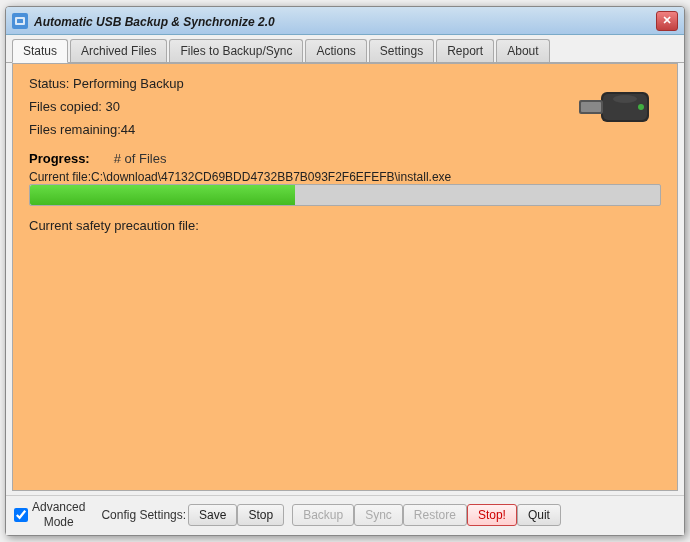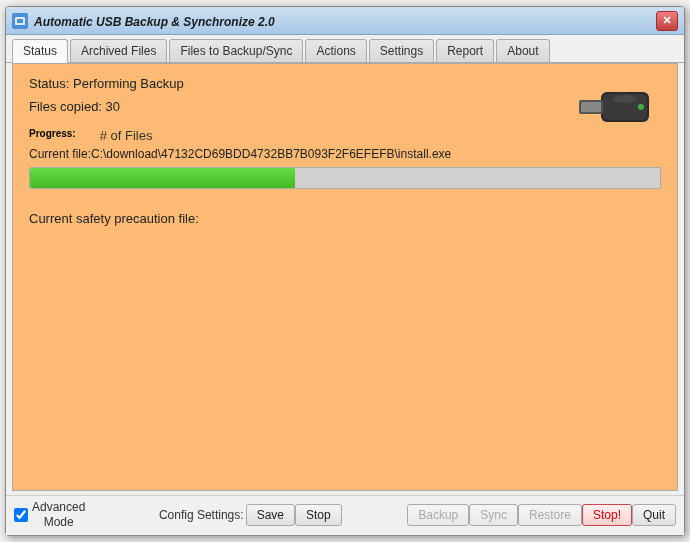--- a/index.html
+++ b/index.html
@@ -121,59 +121,57 @@
     .progress-section {
       margin-top: 6px;
     }
     .progress-label-row {
       display: flex;
       gap: 24px;
       margin-bottom: 4px;
     }
     .progress-label-bold {
       font-weight: bold;
-      font-size: 10px;
+      font-size: 13px;
       text-align: center;
     }
     .progress-label-files {
       font-size: 13px;
       color: #333;
     }
     .current-file-text {
       font-size: 12px;
       color: #222;
-      margin-bottom: 6px;
       word-break: break-all;
     }
     .progress-bar-container {
       width: 100%;
       height: 22px;
       background: #d0d0d0;
       border: 1px solid #aaa;
       border-radius: 2px;
       overflow: hidden;
     }
     .progress-bar-fill {
       height: 100%;
       background: linear-gradient(to bottom, #66dd44, #44bb22);
       border-radius: 2px 0 0 2px;
     }
     .safety-precaution {
       font-size: 13px;
       color: #222;
-      margin-top: 14px;
+      margin-top: 4px;
     }
     .bottom-bar {
       display: flex;
       align-items: center;
       padding: 4px 8px 6px 8px;
       gap: 8px;
       background: #f0f0f0;
       border-top: 1px solid #ccc;
-      justify-content: space-between;
     }
     .advanced-mode {
       display: flex;
       align-items: center;
       gap: 4px;
       margin-right: 8px;
     }
     .advanced-mode input[type=checkbox] {
       width: 14px;
       height: 14px;
@@ -261,20 +259,21 @@
         <rect x="10" y="30" width="20" height="10" rx="1" fill="#888"></rect>
 
         <ellipse cx="54" cy="27" rx="12" ry="4" fill="#555" opacity="0.5"></ellipse>
 
         <circle cx="70" cy="35" r="3" fill="#44cc44" opacity="0.8"></circle>
       </svg>
     </div>
 
     <div class="status-line">Status: Performing Backup</div>
     <div class="status-line">Files copied: 30</div>
+    <div class="status-line">Files remaining:44</div>
 
     <div class="progress-section">
       <div class="progress-label-row">
         <span class="progress-label-bold">Progress:</span>
         <span class="progress-label-files"># of Files</span>
       </div>
       <div class="current-file-text">Current file:C:\download\47132CD69BDD4732BB7B093F2F6EFEFB\install.exe</div>
       <div class="progress-bar-container">
         <div class="progress-bar-fill" style="width: 42%"></div>
       </div>

